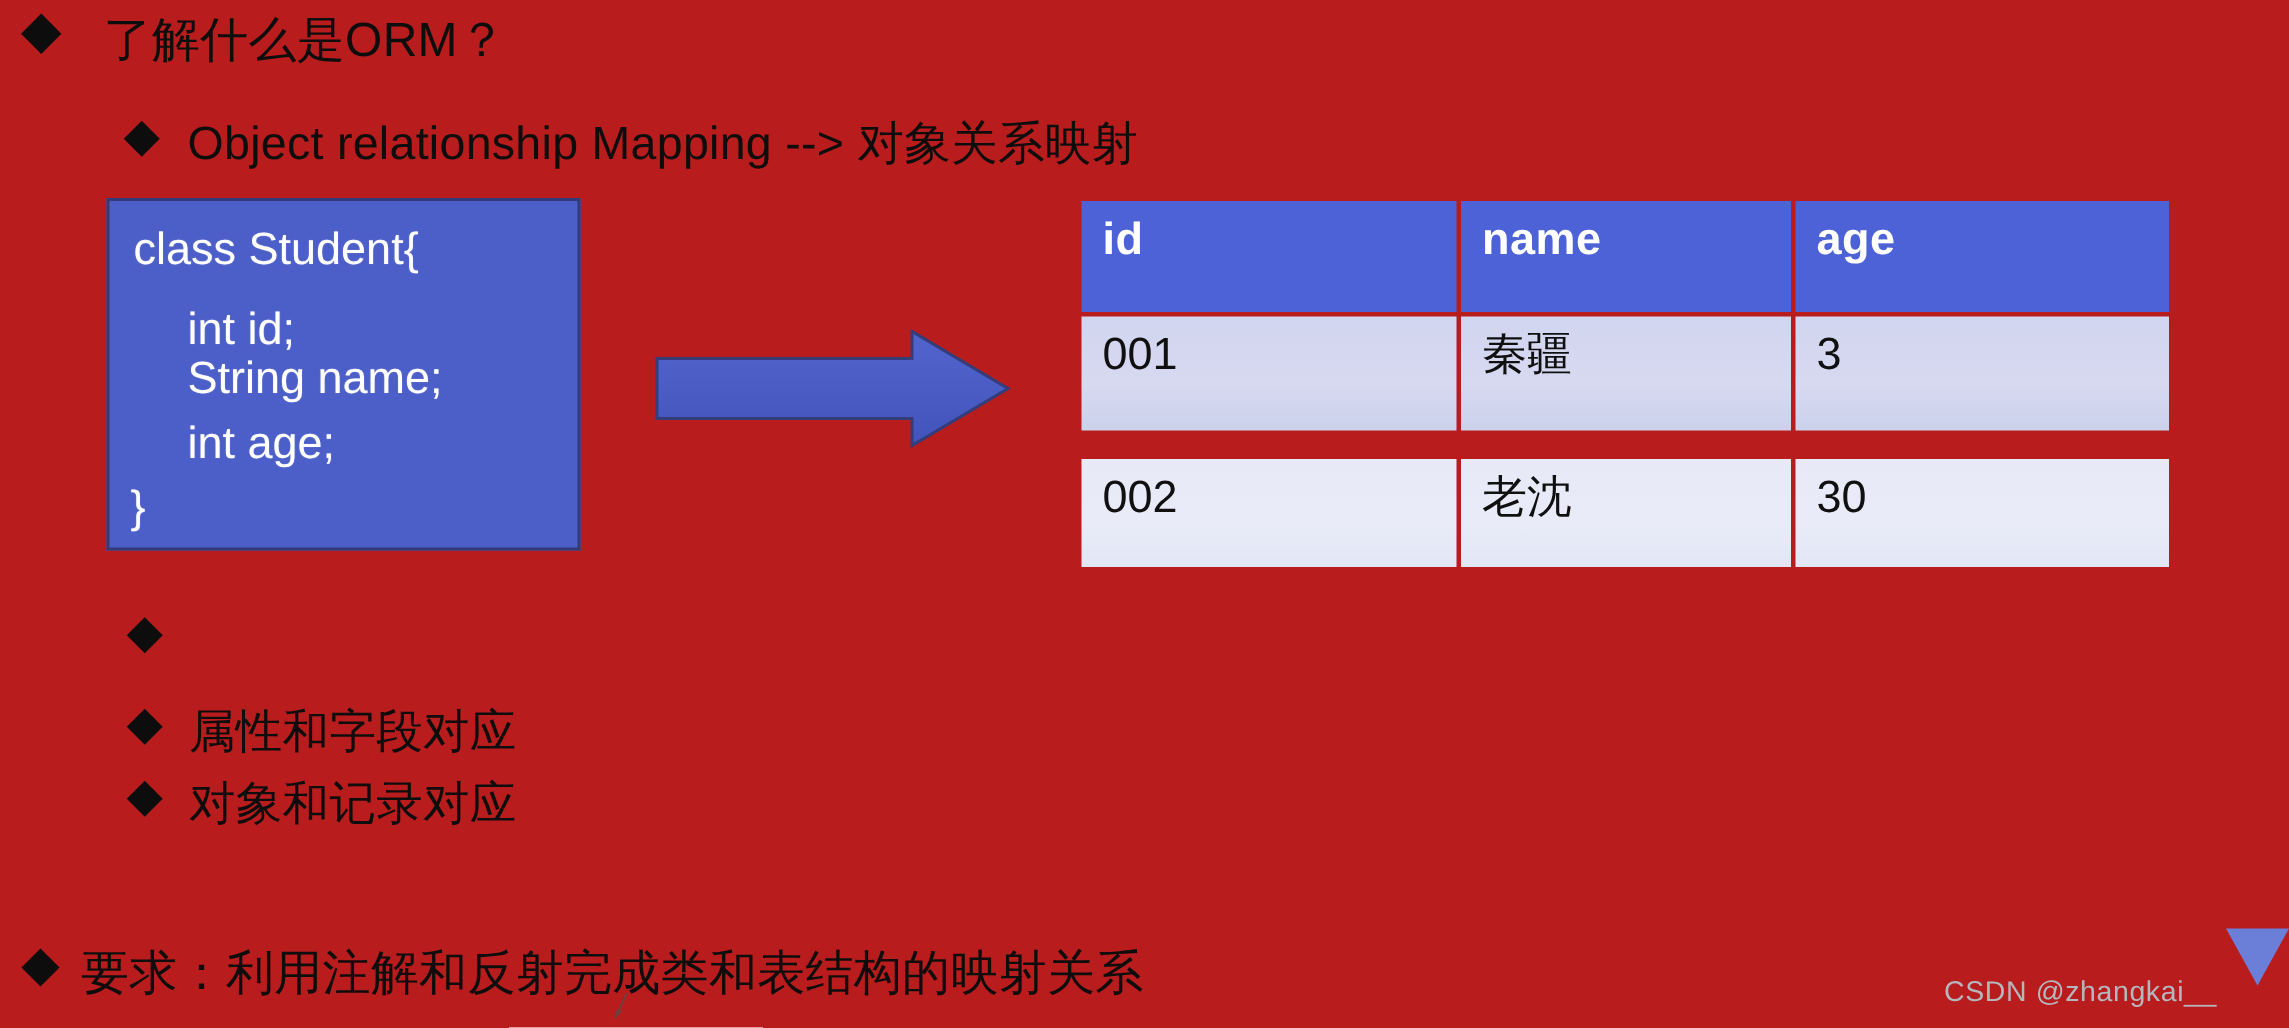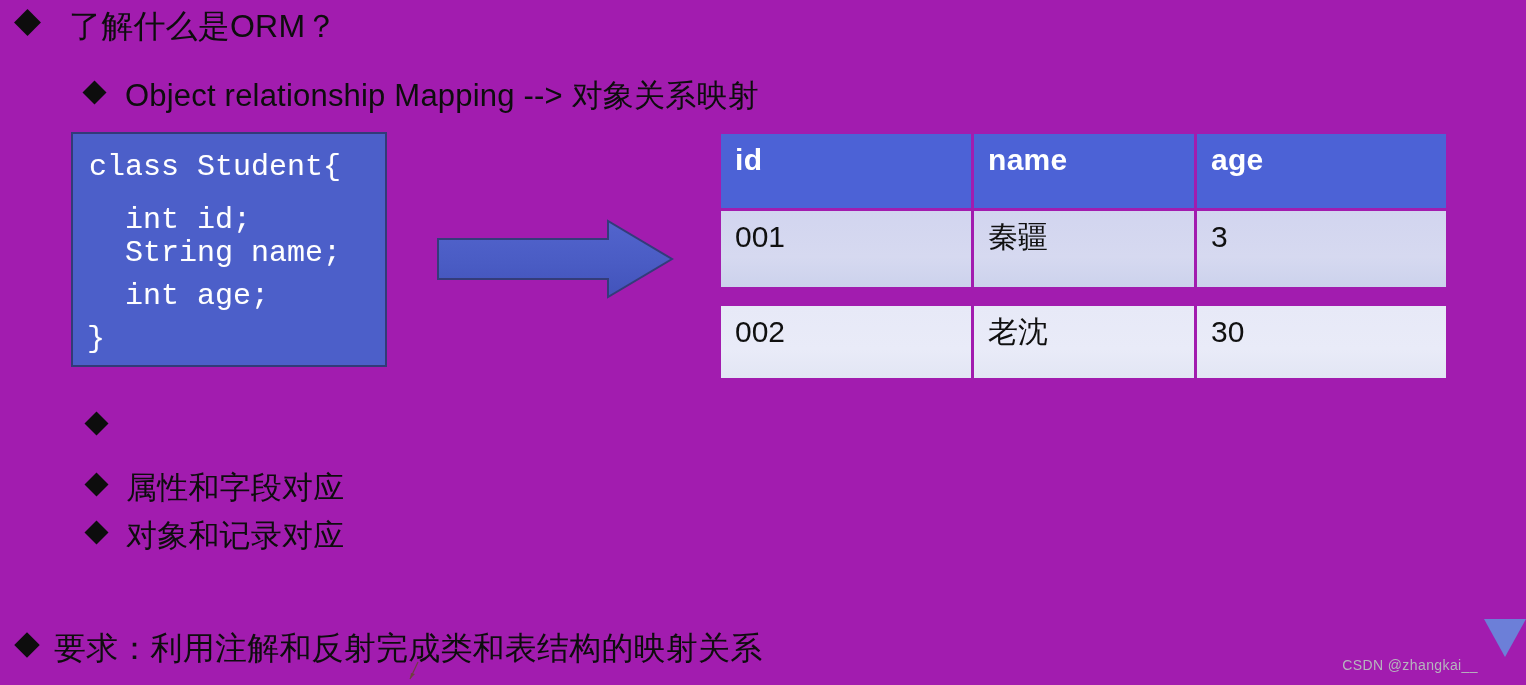--- a/index.html
+++ b/index.html
@@ -14,21 +14,21 @@
     position: relative;
     overflow: hidden;
     font-family: "Liberation Sans", "DejaVu Sans", sans-serif;
     color: #0a0a0a;
     -webkit-font-smoothing: antialiased;
   }
 
   .slide {
     position: absolute;
     inset: 0;
-    background: #a21caf;
+    background: #b91c1c;
   }
 
   
   .bullet-row {
     position: absolute;
     display: flex;
     align-items: baseline;
     white-space: nowrap;
   }
   .diamond {
@@ -61,21 +61,21 @@
     height: 235px;
     background: #4c5fc9;
     border: 2px solid #323b78;
     box-sizing: border-box;
   }
   .code-line {
     position: absolute;
     color: #ffffff;
     font-size: 30px;
     line-height: 30px;
-    font-family: Liberation Mono, monospace;
+    font-family: Liberation Sans, sans-serif;
     white-space: pre;
     text-shadow: 0 0 1px rgba(255,255,255,0.25);
   }
   #code-l0 { left: 16px; top: 18px; }
   #code-l1 { left: 52px; top: 71px; }
   #code-l2 { left: 52px; top: 104px; }
   #code-l3 { left: 52px; top: 147px; }
   #code-l4 { left: 14px; top: 190px; }
 
   
@@ -154,21 +154,21 @@
   
   #requirement-row { left: 18px; top: 628px; }
   #requirement-row .diamond { width: 18px; height: 18px; margin-right: 18px; position: relative; top: -5px; }
   #requirement-row .bullet-text { font-size: 32px; line-height: 40px; }
 
   
   #watermark {
     position: absolute;
     right: 48px;
     bottom: 12px;
-    font-size: 14px;
+    font-size: 19px;
     color: #b6b6bd;
     letter-spacing: 0.4px;
     white-space: nowrap;
     margin-top: 32px;
   }
   #csdn-logo {
     position: absolute;
     right: 0px;
     bottom: 26px;
     width: 44px;

